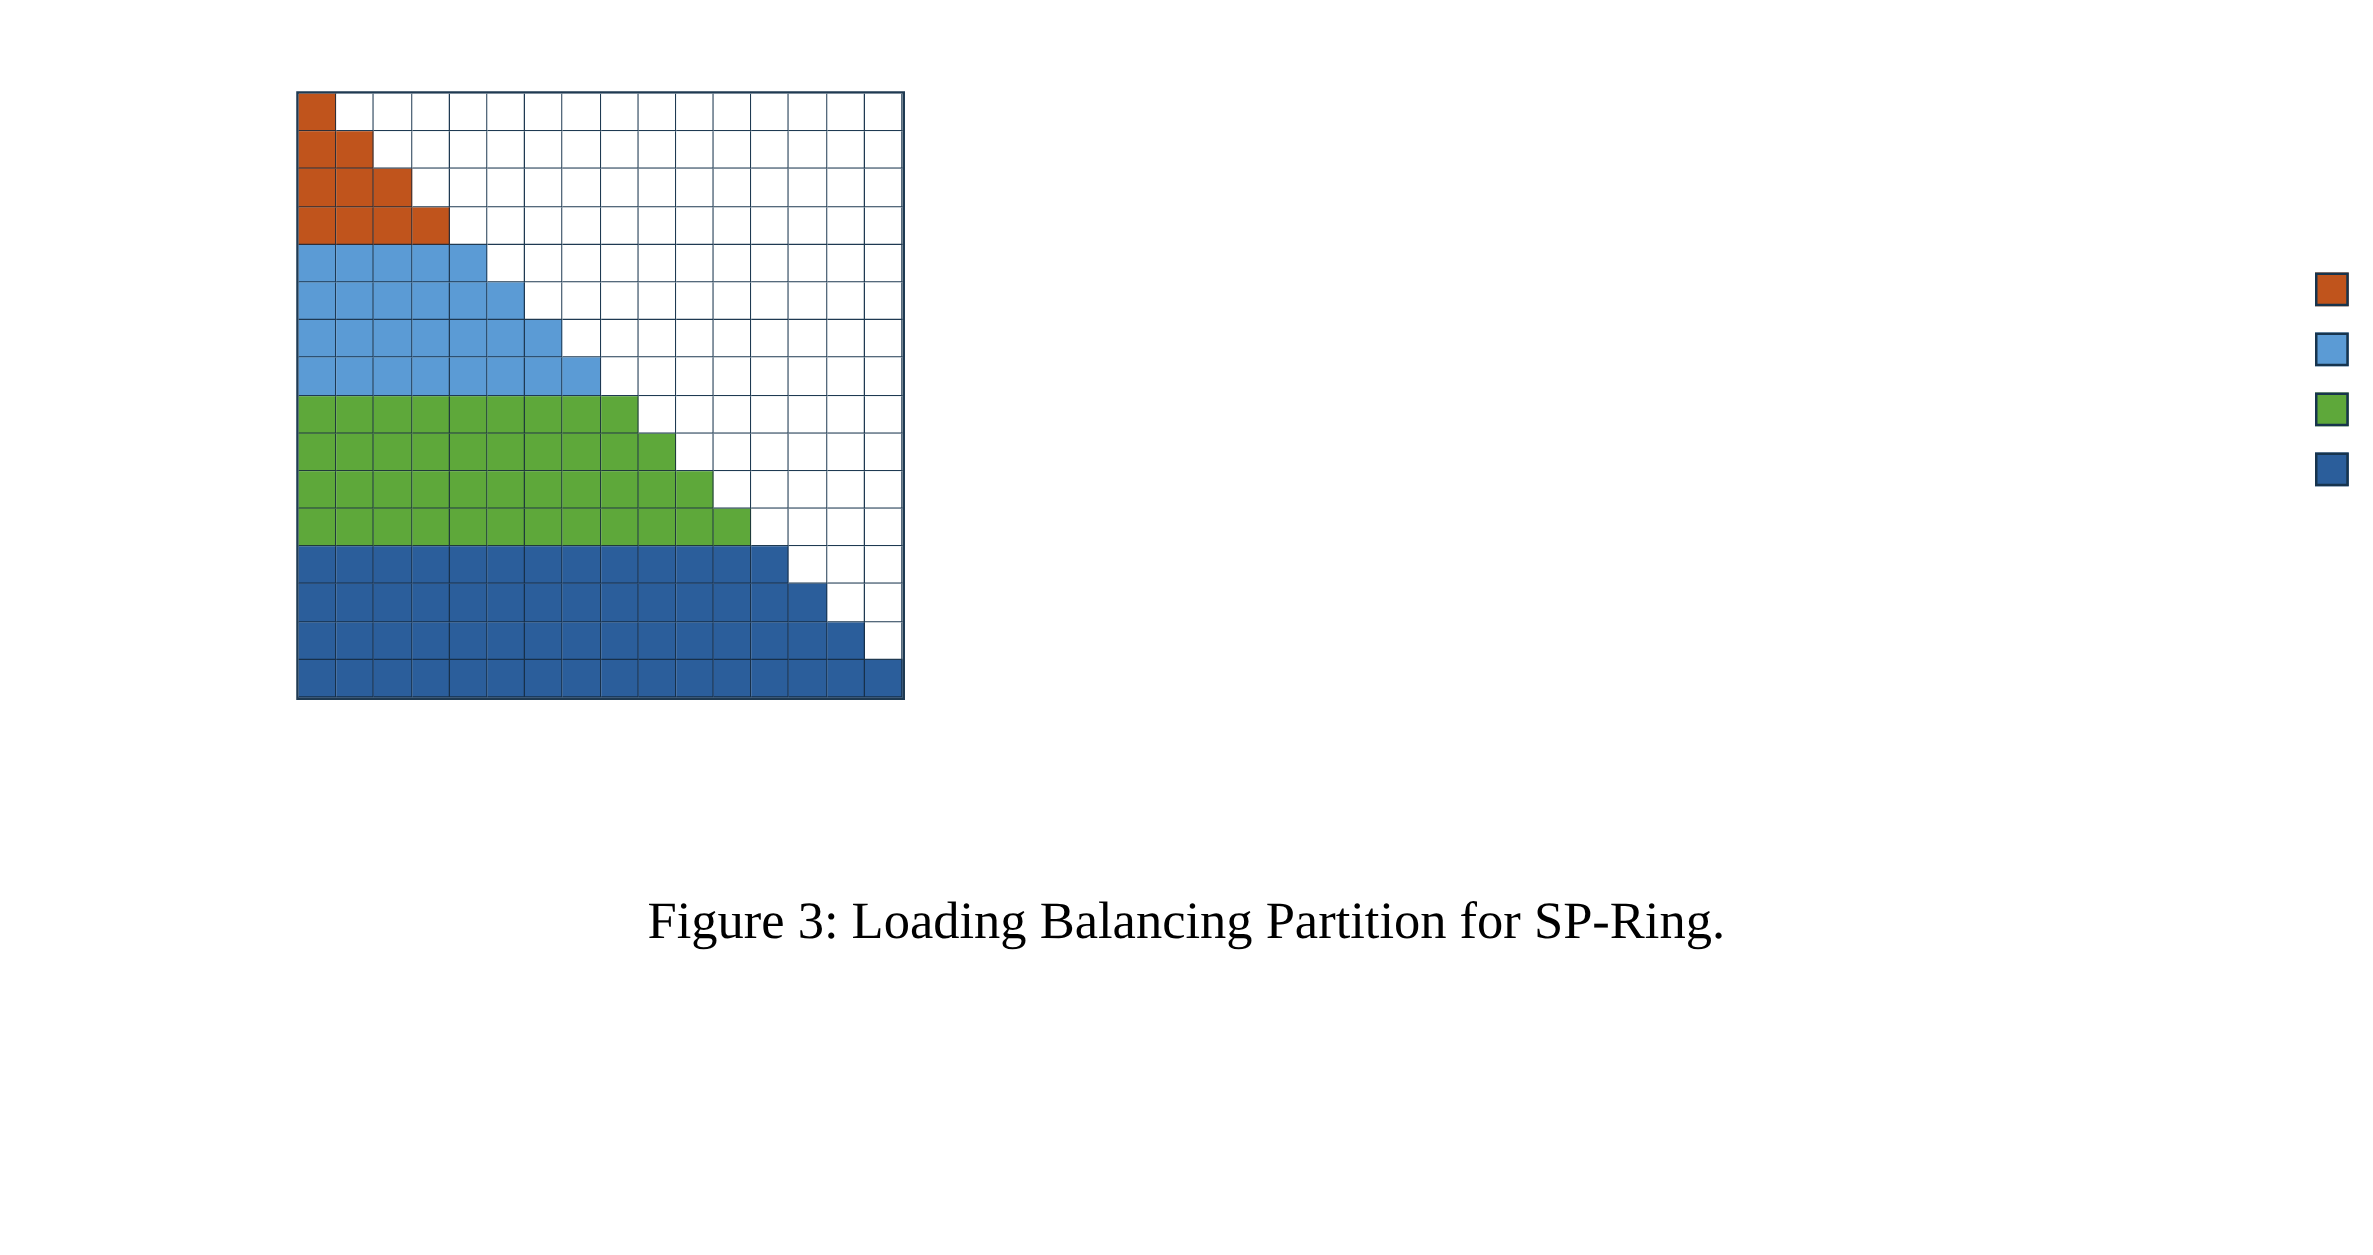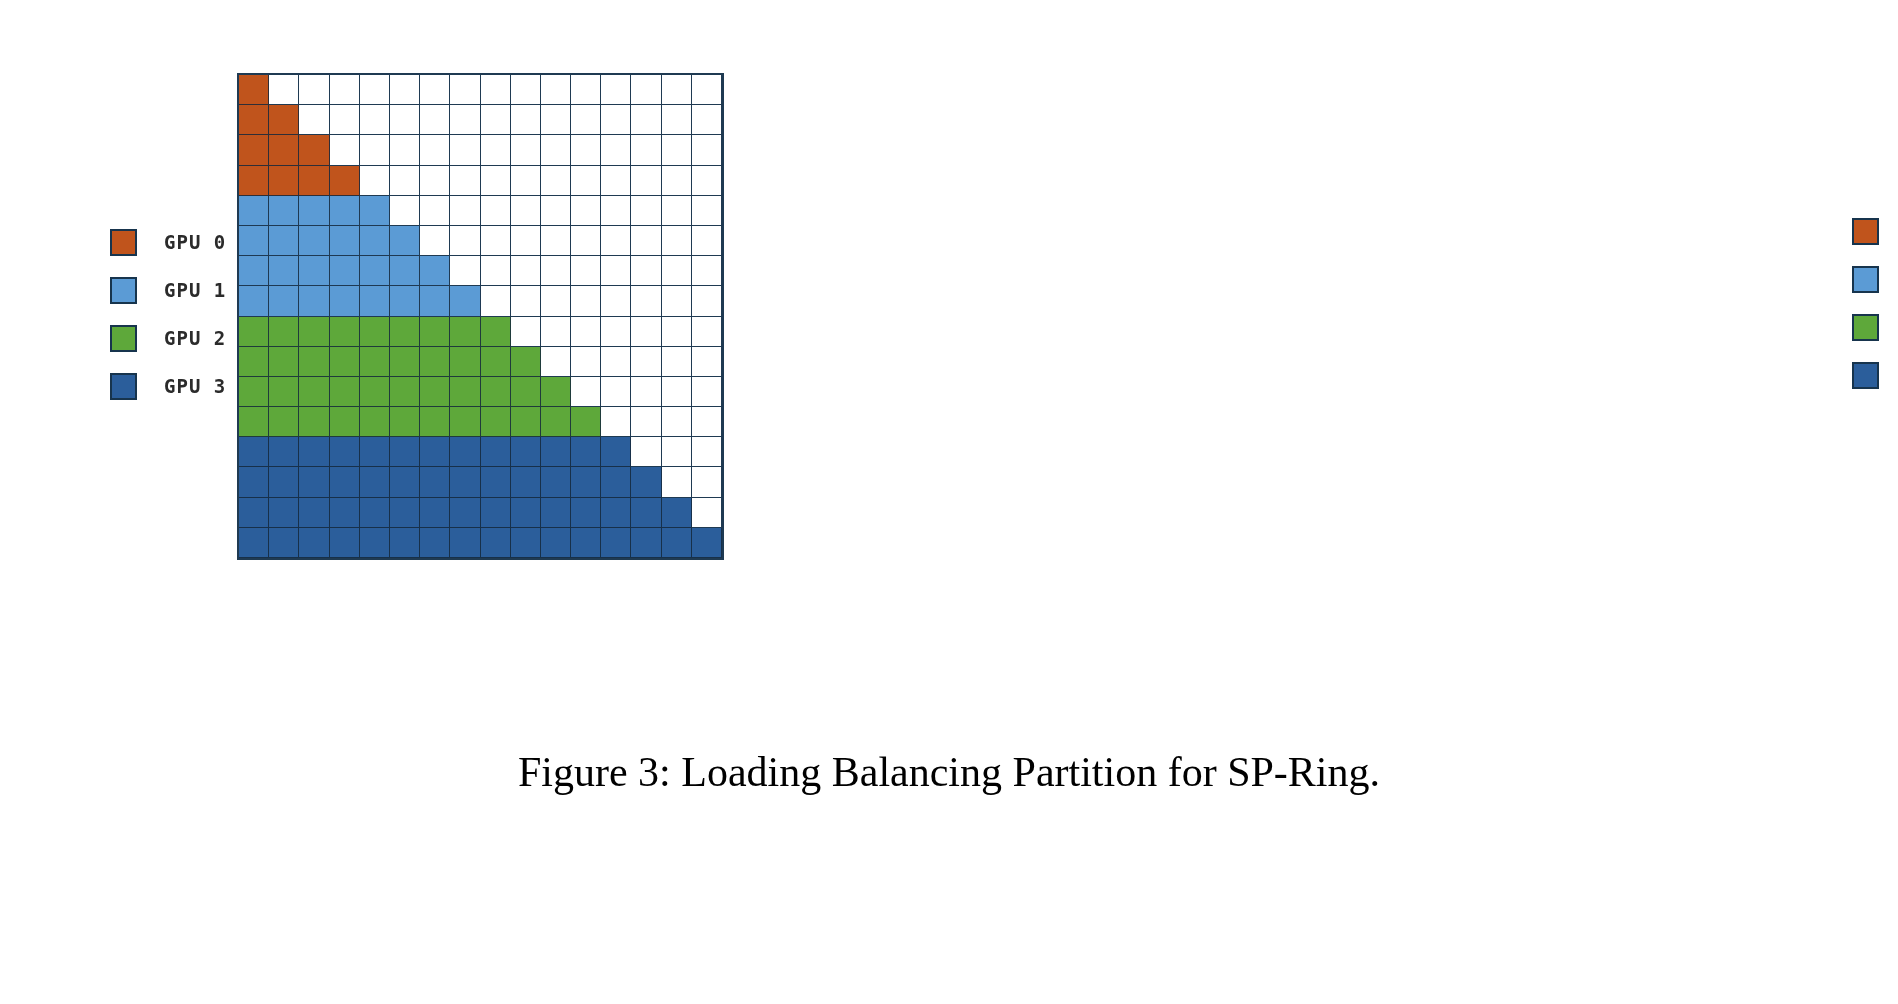--- a/index.html
+++ b/index.html
@@ -63,53 +63,35 @@
     color:#111111;
     white-space:nowrap;
     letter-spacing:-0.5px;
   }
   #caption-even{left:252px;top:592px;}
 
   
   #figure-caption{
     position:absolute;
     left:0;right:0;
-    top:748px;
+    top:713px;
     text-align:center;
     font-family:"Liberation Serif","DejaVu Serif",serif;
     font-size:42px;
     color:#000000;
     white-space:nowrap;
   }
 </style>
 </head>
 <body>
 
 <div id="figure-root">
 
   <div class="panel" id="panel-even">
 
-    <div class="legend" id="legend-even">
-        <div class="legend-row">
-          <span class="legend-swatch" style="background: rgb(192, 84, 28);"></span>
-          <span class="legend-label">GPU 0</span>
-        </div>
-        <div class="legend-row">
-          <span class="legend-swatch" style="background: rgb(91, 155, 213);"></span>
-          <span class="legend-label">GPU 1</span>
-        </div>
-        <div class="legend-row">
-          <span class="legend-swatch" style="background: rgb(94, 168, 58);"></span>
-          <span class="legend-label">GPU 2</span>
-        </div>
-        <div class="legend-row">
-          <span class="legend-swatch" style="background: rgb(43, 94, 155);"></span>
-          <span class="legend-label">GPU 3</span>
-        </div>
-      </div>
 
     <div class="grid" id="grid-even" style="grid-template-columns: repeat(16, 30.2px); grid-template-rows: repeat(16, 30.2px); width: 483.2px; height: 483.2px; border-width: 2px; border-style: solid; border-color: rgb(31, 58, 82);">
         <div class="cell filled" style="background: rgb(192, 84, 28);"></div>
         <div class="cell" style="background: rgb(255, 255, 255);"></div>
         <div class="cell" style="background: rgb(255, 255, 255);"></div>
         <div class="cell" style="background: rgb(255, 255, 255);"></div>
         <div class="cell" style="background: rgb(255, 255, 255);"></div>
         <div class="cell" style="background: rgb(255, 255, 255);"></div>
         <div class="cell" style="background: rgb(255, 255, 255);"></div>
         <div class="cell" style="background: rgb(255, 255, 255);"></div>

